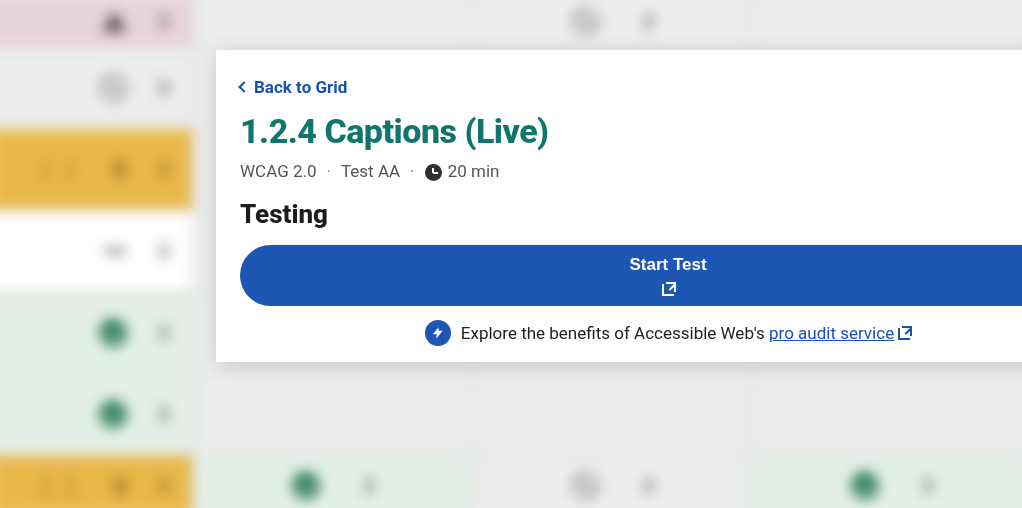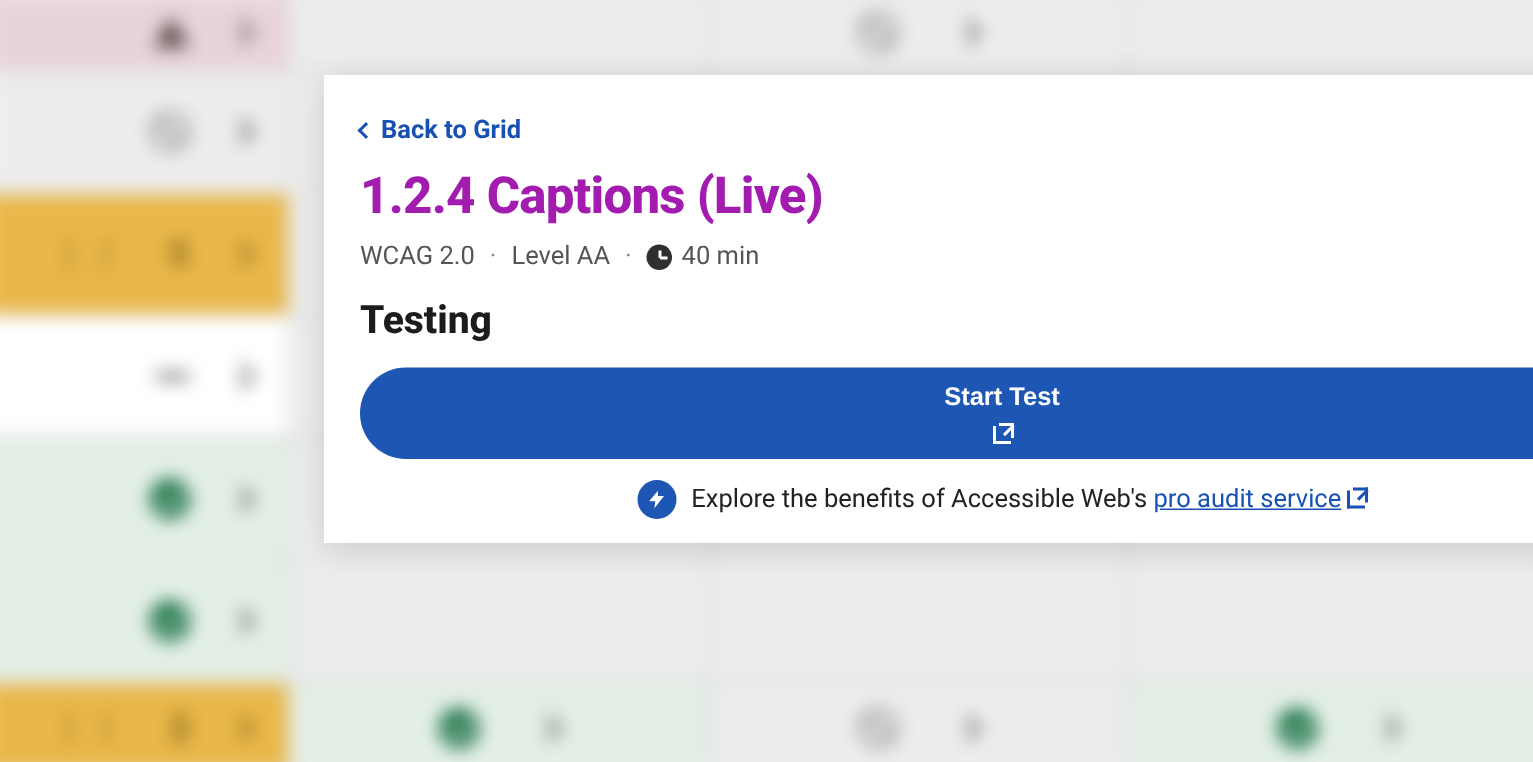--- a/index.html
+++ b/index.html
@@ -49,21 +49,21 @@
     display: inline-flex; align-items: center; gap: 2px;
     color: #1851b4; font-weight: 700; font-size: 17px;
     cursor: pointer; text-decoration: none;
   }
   .back-chevron {
     display: inline-block; width: 8px; height: 8px;
     border-left: 2.5px solid #1851b4; border-bottom: 2.5px solid #1851b4;
     transform: rotate(45deg); margin-right: 4px;
   }
   .title-row { display: flex; align-items: center; justify-content: space-between; margin-top: 14px; }
-  .title { font-size: 34px; font-weight: 800; color: #a21caf; letter-spacing: -0.5px; }
+  .title { font-size: 34px; font-weight: 800; color: #0f766e; letter-spacing: -0.5px; }
   .status-badge {
     background: #6d6f73; color: #fff; font-size: 13px; font-weight: 700;
     padding: 3px 13px; letter-spacing: 0.5px;
   }
   .meta { display: flex; align-items: center; gap: 10px; color: #555; font-size: 17px; margin-top: 10px; }
   .meta-sep { color: #888; }
   .clock-icon {
     display: inline-block; width: 17px; height: 17px; border-radius: 50%;
     background: #2f2f2f; position: relative; vertical-align: middle; margin-right: 2px;
   }
@@ -193,25 +193,25 @@
   </a>
 
   <div class="title-row">
     <h1 class="title">1.2.4 Captions (Live)</h1>
     <span class="status-badge">TO DO</span>
   </div>
 
   <div class="meta">
     <span>WCAG 2.0</span>
     <span class="meta-sep">·</span>
-    <span>Level AA</span>
+    <span>Test AA</span>
     <span class="meta-sep">·</span>
     <span>
       <span class="clock-icon"></span>
-      <span>40 min</span>
+      <span>20 min</span>
     </span>
   </div>
 
 
   <h2 class="section-heading">Testing</h2>
 
   <button class="start-btn">
     <span>Start Test</span>
     <span class="ext-icon">
         <span class="ext-arrow"></span>

